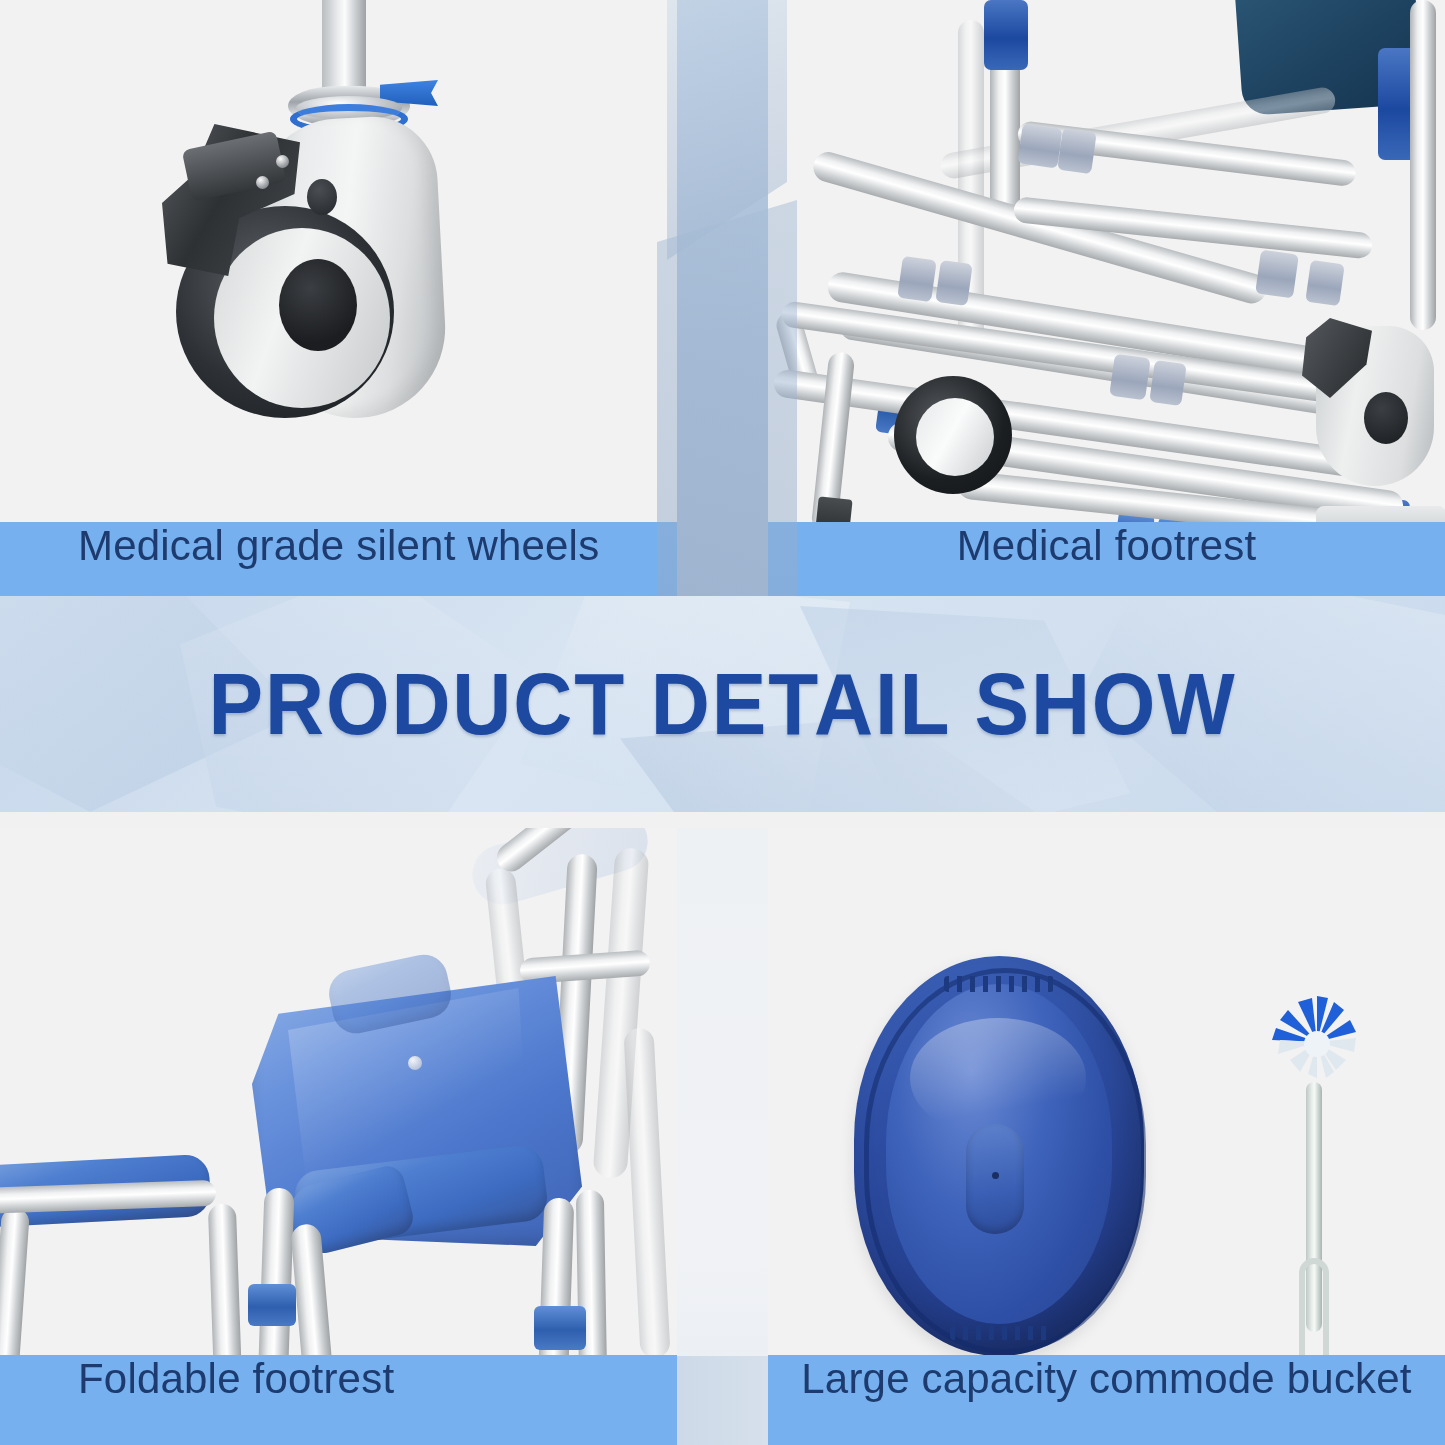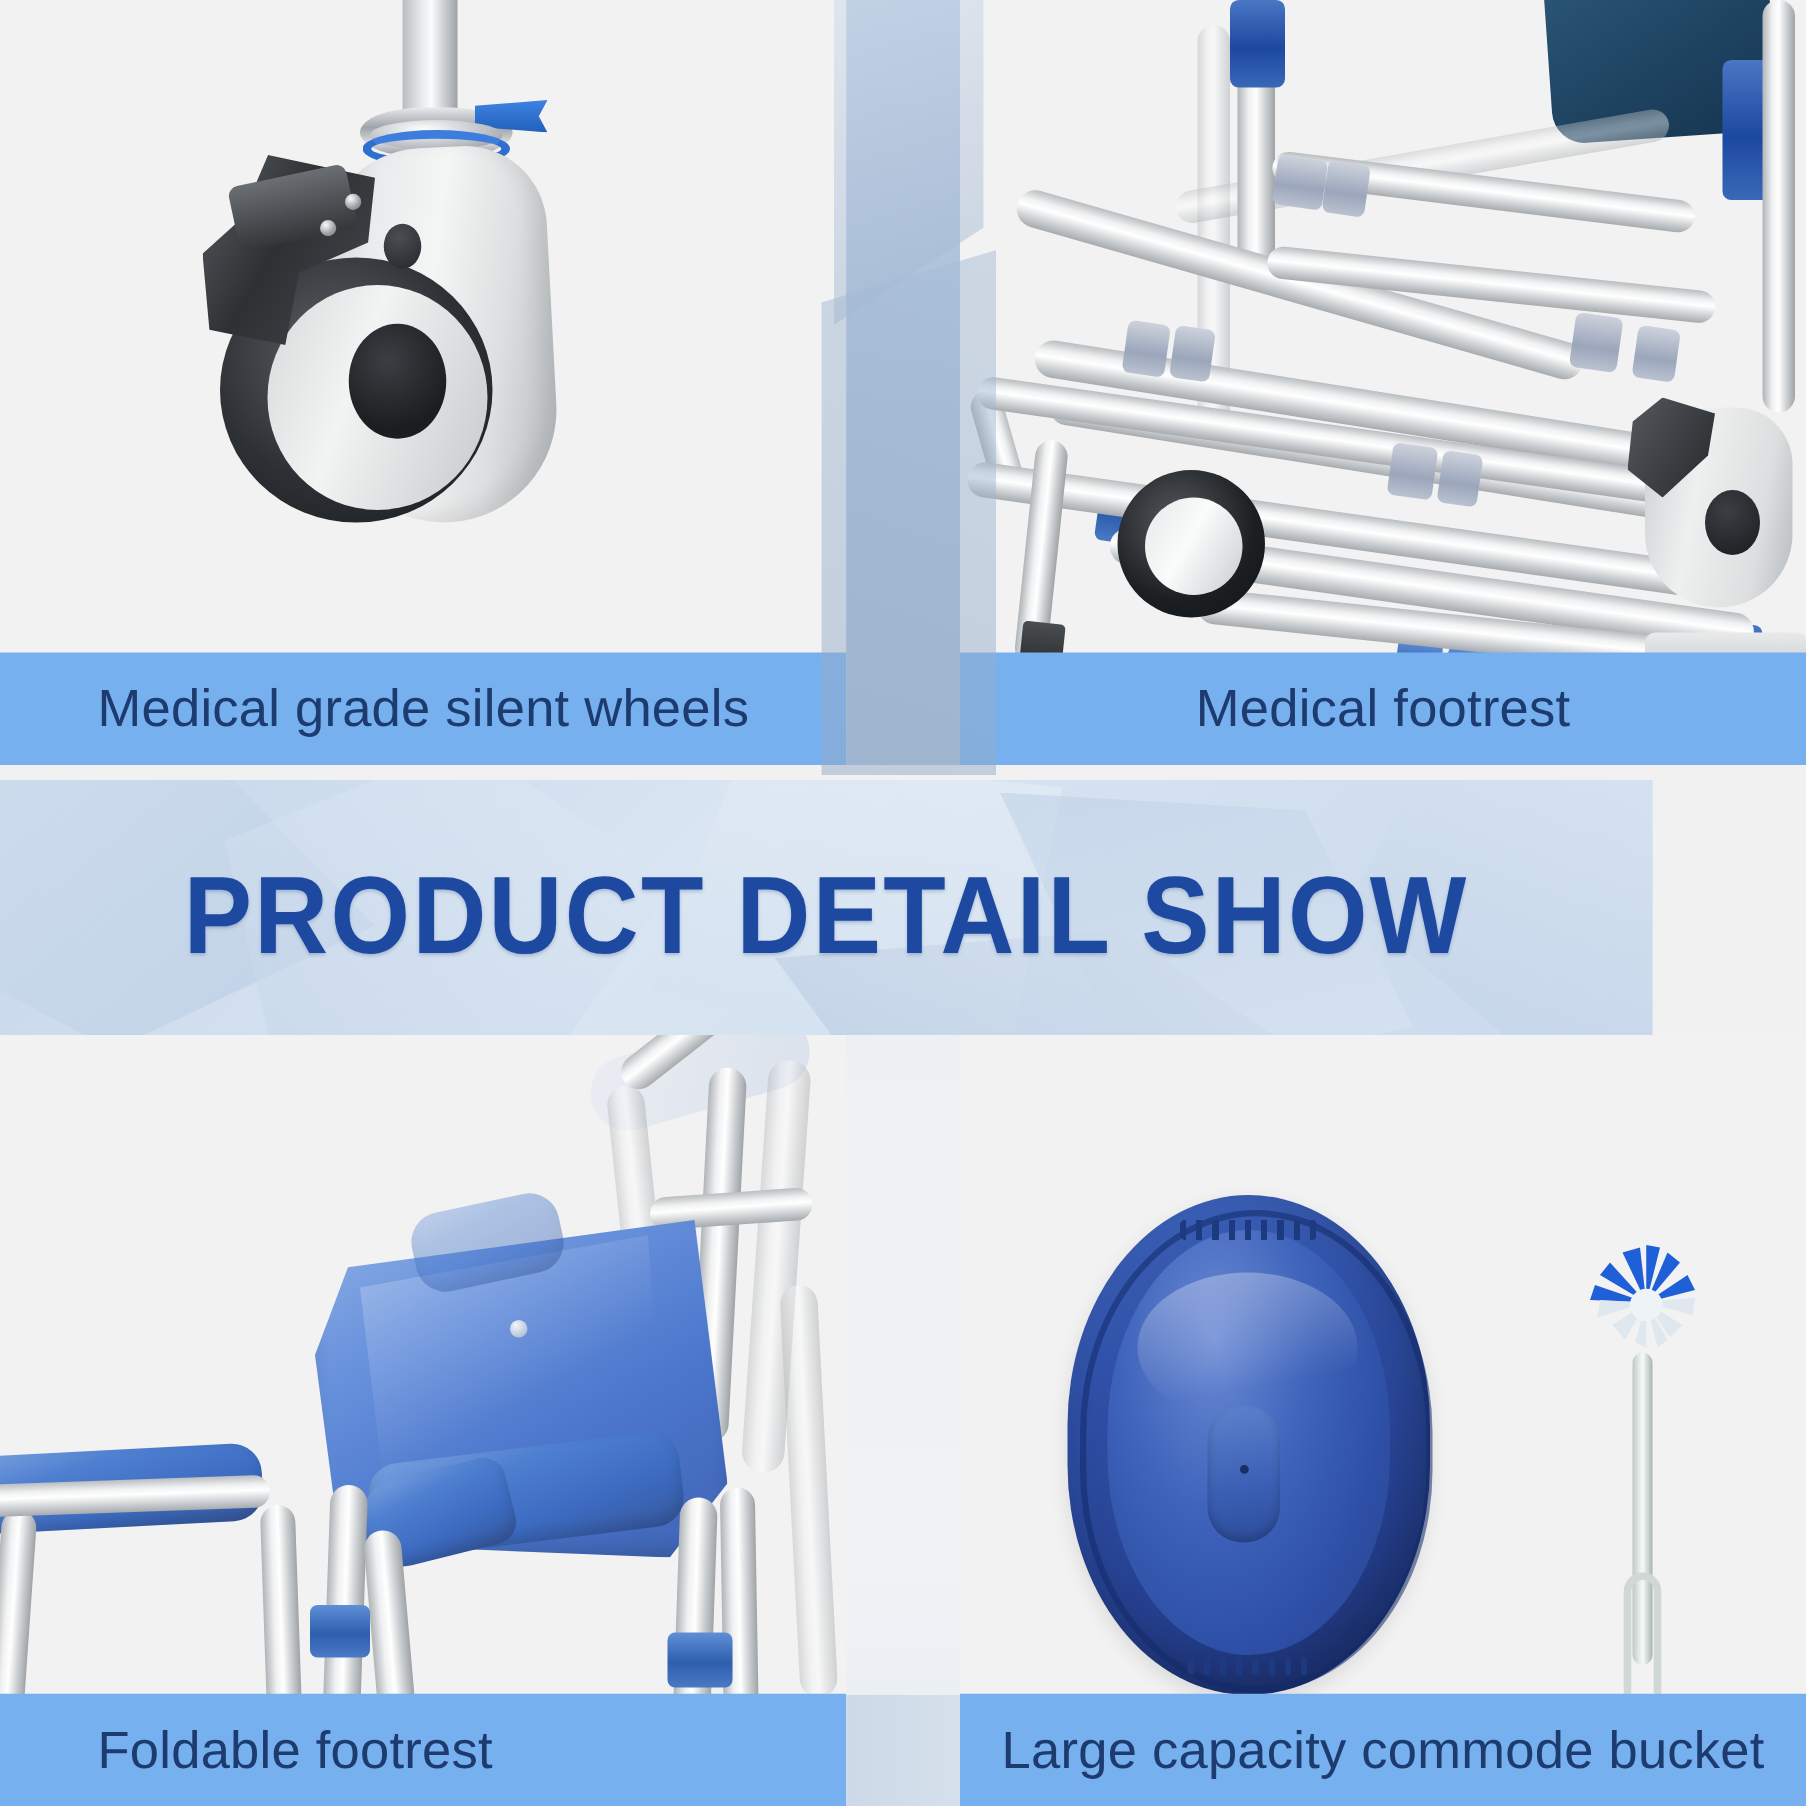--- a/index.html
+++ b/index.html
@@ -9,38 +9,38 @@
     background:#f1f1f1;
     overflow:hidden;
   }
   .page{position:relative;width:1445px;height:1445px;background:#f1f1f1;}
 
   
   .panel{position:absolute;overflow:hidden;background:#f1f1f1;}
   .photo{position:absolute;left:0;top:0;right:0;bottom:0;overflow:hidden;background:#f2f2f2;}
   .caption-bar{
     position:absolute;left:0;right:0;bottom:0;height:90px;
-    background:#76b0ef;display:flex;align-items:center;
+    background:#76b0ef;display:flex;
   }
   .caption-text{
     color:#1d3b6e;font-size:42px;letter-spacing:.2px;white-space:nowrap;
     font-family:"Liberation Sans","DejaVu Sans",sans-serif;
   }
   .cap-left{padding-left:78px;}
   .cap-center{width:100%;text-align:center;}
 
   
   #panel-wheels   {left:0px;   top:0px;   width:677px; height:612px;}
   #panel-footrest {left:768px; top:0px;   width:677px; height:612px;}
   #panel-armrest  {left:0px;   top:828px; width:677px; height:617px;}
   #panel-bucket   {left:768px; top:828px; width:677px; height:617px;}
 
   
   #banner{
-    position:absolute;left:0;top:624px;width:1322px;height:216px;
+    position:absolute;left:0;top:596px;width:1445px;height:216px;
     background:
       linear-gradient(135deg,#c5d6ea 0%,#d9e5f2 40%,#c9d9ec 100%);
     overflow:hidden;
   }
   #banner .poly{position:absolute;opacity:.55;}
   #banner-title{
     position:absolute;left:0;top:0;width:100%;height:100%;
     display:flex;align-items:center;justify-content:center;
     font-size:88px;font-weight:bold;color:#1d4aa0;
     letter-spacing:2px;

